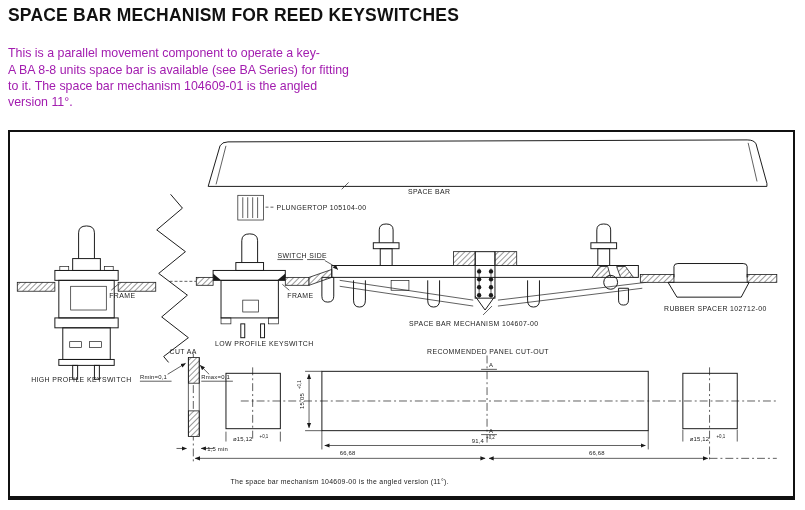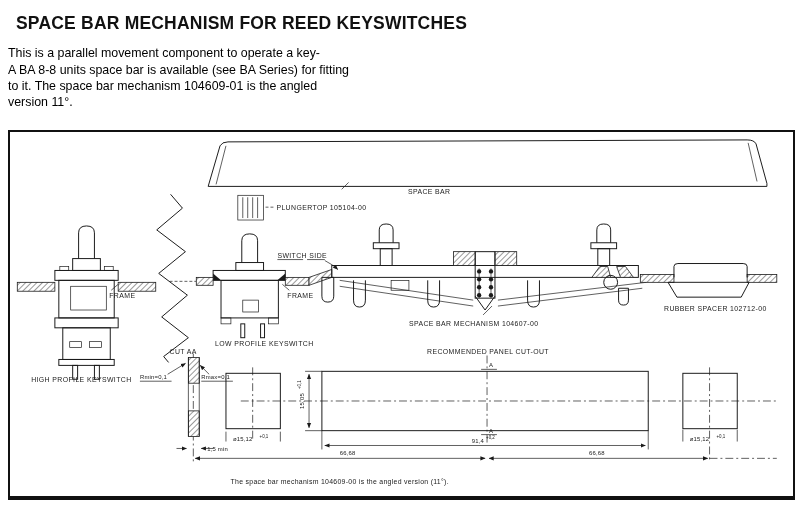--- a/index.html
+++ b/index.html
@@ -1,20 +1,20 @@
 <!DOCTYPE html>
 <html><head>
 <meta charset="utf-8">
 <style>
   html,body{margin:0;padding:0;background:#ffffff;}
   .page{position:relative;width:805px;height:510px;background:#ffffff;color:#141414;
         font-family:"Liberation Sans", sans-serif;overflow:hidden;}
-  h1.title{margin:8px;position:absolute;left:8px;top:5px;font-size:17.5px;font-weight:bold;
+  h1.title{margin:0;position:absolute;left:8px;top:5px;font-size:17.5px;font-weight:bold;
         letter-spacing:0.2px;color:#111;}
-  .intro{position:absolute;left:8px;top:33px;font-size:12.4px;line-height:16.3px;color:#000000;}
+  .intro{position:absolute;left:8px;top:33px;font-size:12.4px;line-height:16.3px;color:#a21caf;}
   .intro span{display:block;}
   .diagram-box{position:absolute;left:8px;top:130px;width:783px;height:364px;
         border:2px solid #111;border-bottom-width:4px;background:#fff;}
   svg{display:block;}
   svg text{font-family:"Liberation Sans", sans-serif;fill:#1a1a1a;letter-spacing:0.4px;}
   .lbl{font-size:7px;}
   .dim{font-size:6px;letter-spacing:0.2px;}
   .tol{font-size:4.5px;letter-spacing:0px;}
   .cap{font-size:7px;letter-spacing:0.3px;}
   .ln{stroke:#1a1a1a;stroke-width:1;fill:none;}

